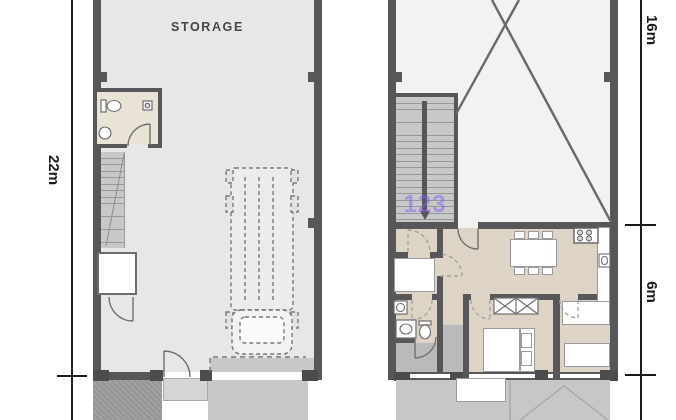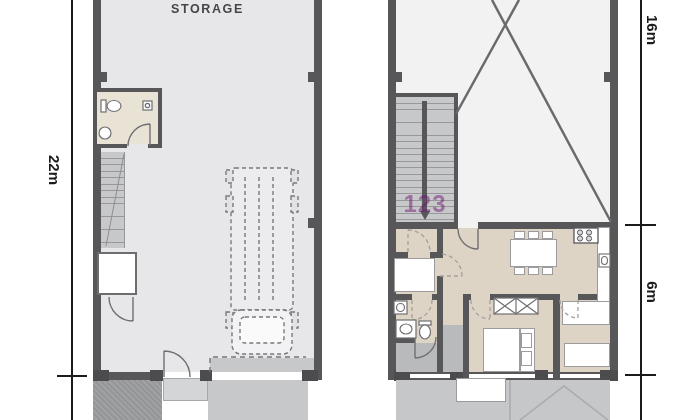--- a/index.html
+++ b/index.html
@@ -18,21 +18,21 @@
   .floor-storage{background:var(--floor-storage);}
   .floor-void{background:var(--floor-void);}
   .floor-living{background:var(--floor-living);}
   .steps{background:repeating-linear-gradient(to bottom,var(--stairs) 0 5.5px,var(--step-line) 5.5px 6.5px);}
   .dim-line{background:var(--dim);}
   .dim-tick{background:var(--dim);}
   .dim-label{color:var(--dim);font-size:15px;font-weight:bold;text-align:center;line-height:18px;}
   .rot90{transform:rotate(90deg);}
   #storage-label{color:var(--text);font-size:12.5px;font-weight:bold;letter-spacing:1.6px;text-align:center;}
   .window{background:#fff;border-top:2px solid var(--wall);border-bottom:2px solid var(--wall);}
-  #watermark{color:#701a75;opacity:.5;font-size:24px;font-weight:bold;text-align:center;letter-spacing:1px;}
+  #watermark{color:#8b5cf6;opacity:.5;font-size:24px;font-weight:bold;text-align:center;letter-spacing:1px;}
   svg{position:absolute;left:0;top:0;}
   .arrow-down{width:0;height:0;border-left:5px solid transparent;border-right:5px solid transparent;
               border-top:9px solid var(--wall);}
   .hatch{background-color:var(--terrace-dark);
          background-image:repeating-linear-gradient(45deg,rgba(0,0,0,.07) 0 2px,transparent 2px 4px);}
 </style>
 </head>
 <body>
 
 <div id="canvas">
@@ -51,21 +51,21 @@
   <div class="abs wall" style="left:93px;top:0;width:8px;height:380px;"></div>
   <div class="abs wall" style="left:314px;top:0;width:8px;height:380px;"></div>
   <div class="abs wall" style="left:93px;top:372px;width:70px;height:8px;"></div>
   <div class="abs wall" style="left:201px;top:372px;width:11px;height:8px;"></div>
   <div class="abs wall" style="left:303px;top:372px;width:19px;height:8px;"></div>
   <div class="abs wall" style="left:101px;top:72px;width:6px;height:10px;"></div>
   <div class="abs wall" style="left:308px;top:72px;width:6px;height:10px;"></div>
   <div class="abs wall" style="left:101px;top:218px;width:6px;height:10px;"></div>
   <div class="abs wall" style="left:308px;top:218px;width:6px;height:10px;"></div>
 
-  <div class="abs" id="storage-label" style="left:140px;top:2px;width:135px;height:14px;">STORAGE</div>
+  <div class="abs" id="storage-label" style="left:140px;top:20px;width:135px;height:14px;">STORAGE</div>
 
   <div class="abs" style="left:93px;top:88px;width:69px;height:60px;border:4px solid var(--wall);background:var(--floor-wet);background-clip:padding-box;"></div>
   <div class="abs floor-storage" style="left:127px;top:144px;width:21px;height:4px;"></div>
 
   <div class="abs steps" style="left:101px;top:152px;width:24px;height:96px;border-right:1px solid var(--step-line);"></div>
 
   <div class="abs" style="left:97px;top:252px;width:40px;height:43px;background:#fff;border:2px solid #6d6d70;"></div>
 
   <div class="abs" style="left:210px;top:358px;width:104px;height:14px;background:var(--driveway);"></div>
   <div class="abs" style="left:163px;top:378px;width:45px;height:23px;background:#d4d5d7;border:1px solid #a7a8aa;"></div>

